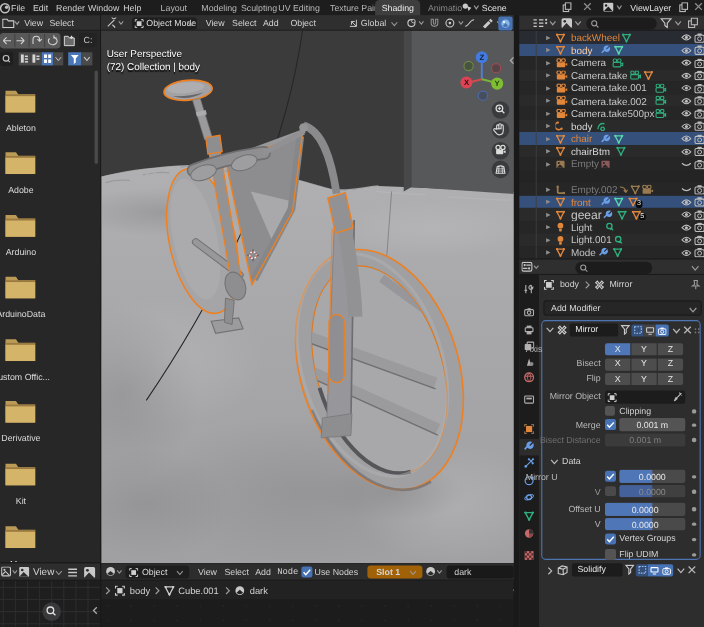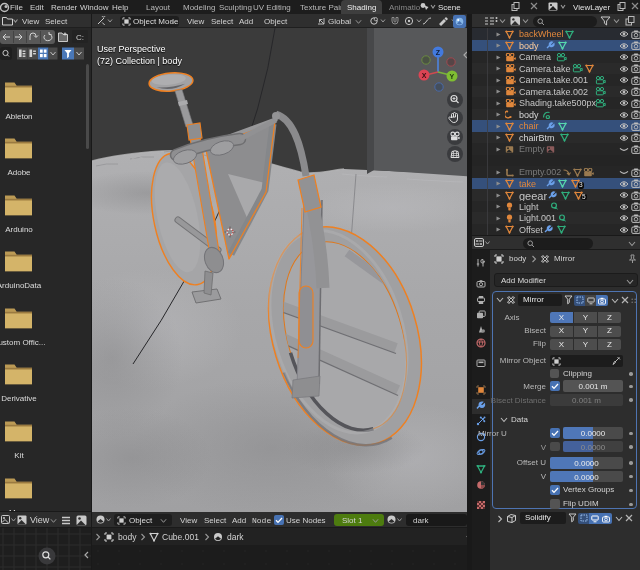--- a/index.html
+++ b/index.html
@@ -466,21 +466,21 @@
   <span class="abs txt" style="left:88px;top:4.5px;font-size:8px;">View</span>
   <span class="abs txt" style="left:112px;top:4.5px;font-size:8px;">Select</span>
   <span class="abs txt" style="left:140px;top:4.5px;font-size:8px;">Add</span>
   <span class="abs txt" style="left:160px;top:4.5px;font-size:8px;font-family:Liberation Mono, monospace;">Node</span>
   <div class="abs" style="left:182px;top:3px;width:9.5px;height:9.5px;background:#4772b3;border-radius:2px;">
           <svg class="abs" style="left:1px;top:1.5px" width="8" height="7" viewBox="0 0 8 7">
             <path d="M1 3.2 L3 5.4 L7 1" fill="none" stroke="#fff" stroke-width="1.3"></path>
           </svg>
         </div>
   <span class="abs txt" style="left:194px;top:4.5px;font-size:8px;">Use Nodes</span>
-  <div class="abs" style="left:242px;top:1.5px;width:50px;height:12.5px;background:#4d7c0f;border-radius:3px;">
+  <div class="abs" style="left:242px;top:1.5px;width:50px;height:12.5px;background:#a16207;border-radius:3px;font-weight:bold;">
           <span class="abs txt" style="left:8px;top:3px;font-size:8px;">Slot 1</span>
           <svg class="abs" style="left:38px;top:4px" width="7" height="6" viewBox="0 0 8 6">
             <path d="M1 1 l3 3.5 L7 1" fill="none" stroke="#999" stroke-width="1.1"></path>
           </svg>
         </div>
   <svg class="abs" style="left:295px;top:3px" width="16" height="10" viewBox="0 0 16 10">
           <circle cx="4.5" cy="4.5" r="4" fill="#c9c9c9"></circle>
           <path d="M1.5 6.5 a4 4 0 0 0 6 0 L4.5 4 Z" fill="#2d2d2d"></path>
           <path d="M10.5 3.5 l2 2.5 l2 -2.5" fill="none" stroke="#999" stroke-width="1"></path>
         </svg>
@@ -818,21 +818,21 @@
           <path d="M0.5 0.5 L4.5 2.5 L0.5 4.5 Z" fill="#8e8e8e"></path>
         </svg>
         <span class="abs" style="left:33px;top:1.5px;">
           <svg style="display:block" width="11" height="9" viewBox="0 0 11 9">
             <circle cx="3" cy="2" r="1.7" fill="none" stroke="#e0873c" stroke-width="1.1"></circle>
             <circle cx="7.2" cy="2" r="1.7" fill="none" stroke="#e0873c" stroke-width="1.1"></circle>
             <rect x="1.2" y="3.8" width="7.6" height="4.4" rx="0.8" fill="#e0873c"></rect>
             <path d="M9 5 l1.8 -0.8 v2.6 L9 6.2 Z" fill="#e0873c"></path>
           </svg>
         </span>
-        <span class="abs txt" style="left:47px;top:2px;font-size:9px;color:#c6c6c6;">Shading.take500px</span>
+        <span class="abs txt" style="left:47px;top:2px;font-size:9px;color:#c6c6c6;">Camera.take500px</span>
         <span class="abs" style="left:123px;top:1.5px;">
           <svg style="display:block" width="11" height="9" viewBox="0 0 11 9">
             <circle cx="3" cy="2" r="1.6" fill="none" stroke="#2fae7d" stroke-width="1"></circle>
             <circle cx="7" cy="2" r="1.6" fill="none" stroke="#2fae7d" stroke-width="1"></circle>
             <rect x="1.4" y="3.8" width="7" height="4" rx="0.8" fill="none" stroke="#2fae7d" stroke-width="1"></rect>
             <path d="M8.6 5 l1.6 -0.7 v2.4 l-1.6 -0.7" fill="none" stroke="#2fae7d" stroke-width="1"></path>
           </svg>
         </span>
         <span class="abs" style="left:147px;top:2px;">
           <svg style="display:block" width="10" height="8" viewBox="0 0 10 8">
@@ -1037,21 +1037,21 @@
           <path d="M0.5 0.5 L4.5 2.5 L0.5 4.5 Z" fill="#8e8e8e"></path>
         </svg>
         <span class="abs" style="left:33px;top:1.5px;">
           <svg style="display:block" width="9" height="9" viewBox="0 0 9 9">
             <path d="M1.2 1.5 h6.6 L4.5 7.8 Z" fill="none" stroke="#e0873c" stroke-width="1.2"></path>
             <circle cx="1.4" cy="1.5" r="1" fill="#e0873c"></circle>
             <circle cx="7.6" cy="1.5" r="1" fill="#e0873c"></circle>
             <circle cx="4.5" cy="7.6" r="1" fill="#e0873c"></circle>
           </svg>
         </span>
-        <span class="abs txt" style="left:47px;top:2px;font-size:9px;color:#e0873c;">take</span>
+        <span class="abs txt" style="left:47px;top:2px;font-size:9px;color:#e0873c;">front</span>
         <span class="abs" style="left:74px;top:1.5px;">
           <svg style="display:block" width="9" height="9" viewBox="0 0 9 9">
             <path d="M6.2 1.1 a2.3 2.3 0 1 0 1.7 1.7 L5.6 5 L4 3.4 Z M3.5 4.5 L1 7" fill="none" stroke="#6a9fe8" stroke-width="1.4"></path>
           </svg>
         </span>
         <span class="abs" style="left:86px;top:1.5px;">
           <svg style="display:block" width="9" height="9" viewBox="0 0 9 9">
             <path d="M1.2 1.5 h6.6 L4.5 7.8 Z" fill="none" stroke="#57d8ae" stroke-width="1.2"></path>
             <circle cx="1.4" cy="1.5" r="1" fill="#57d8ae"></circle>
             <circle cx="7.6" cy="1.5" r="1" fill="#57d8ae"></circle>
@@ -1197,21 +1197,21 @@
           <path d="M0.5 0.5 L4.5 2.5 L0.5 4.5 Z" fill="#8e8e8e"></path>
         </svg>
         <span class="abs" style="left:33px;top:1.5px;">
           <svg style="display:block" width="9" height="9" viewBox="0 0 9 9">
             <path d="M1.2 1.5 h6.6 L4.5 7.8 Z" fill="none" stroke="#e0873c" stroke-width="1.2"></path>
             <circle cx="1.4" cy="1.5" r="1" fill="#e0873c"></circle>
             <circle cx="7.6" cy="1.5" r="1" fill="#e0873c"></circle>
             <circle cx="4.5" cy="7.6" r="1" fill="#e0873c"></circle>
           </svg>
         </span>
-        <span class="abs txt" style="left:47px;top:2px;font-size:9px;color:#c6c6c6;">Offset</span>
+        <span class="abs txt" style="left:47px;top:2px;font-size:9px;color:#c6c6c6;">Mode</span>
         <span class="abs" style="left:72px;top:1.5px;">
           <svg style="display:block" width="9" height="9" viewBox="0 0 9 9">
             <path d="M6.2 1.1 a2.3 2.3 0 1 0 1.7 1.7 L5.6 5 L4 3.4 Z M3.5 4.5 L1 7" fill="none" stroke="#6a9fe8" stroke-width="1.4"></path>
           </svg>
         </span>
         <span class="abs" style="left:85px;top:1.5px;">
           <svg style="display:block" width="9" height="9" viewBox="0 0 9 9">
             <path d="M1.2 1.5 h6.6 L4.5 7.8 Z" fill="none" stroke="#2fae7d" stroke-width="1.2"></path>
             <circle cx="1.4" cy="1.5" r="1" fill="#2fae7d"></circle>
             <circle cx="7.6" cy="1.5" r="1" fill="#2fae7d"></circle>
@@ -1380,21 +1380,21 @@
       </svg>
     <svg class="abs" style="left:149px;top:60px" width="8" height="8" viewBox="0 0 8 8">
         <path d="M1 1 L7 7 M7 1 L1 7" stroke="#b5b5b5" stroke-width="1.2"></path>
       </svg>
     <svg class="abs" style="left:159px;top:62px" width="6" height="6" viewBox="0 0 6 6">
         <circle cx="1.2" cy="1.2" r="0.8" fill="#777"></circle>
         <circle cx="4.2" cy="1.2" r="0.8" fill="#777"></circle>
         <circle cx="1.2" cy="4.2" r="0.8" fill="#777"></circle>
         <circle cx="4.2" cy="4.2" r="0.8" fill="#777"></circle>
       </svg>
-    <div class="abs txt" style="left:6px;top:78px;width:68px;text-align:center;color:#b8b8b8;">Axis</div>
+    <div class="abs txt" style="left:6px;top:78px;width:68px;text-align:left;color:#b8b8b8;">Axis</div>
       <div class="abs" style="left:78px;top:76px;width:23px;height:11px;background:#4f77b8;border-radius:2px 0 0 2px;">
         <span class="abs" style="left:0;top:1.5px;width:23px;text-align:center;color:#e8e8e8;font-size:8px;line-height:1;">X</span>
       </div>
       <div class="abs" style="left:102px;top:76px;width:23px;height:11px;background:#4d4d4d;">
         <span class="abs" style="left:0;top:1.5px;width:23px;text-align:center;color:#e8e8e8;font-size:8px;line-height:1;">Y</span>
       </div>
       <div class="abs" style="left:126px;top:76px;width:23px;height:11px;background:#4d4d4d;border-radius:0 2px 2px 0;">
         <span class="abs" style="left:0;top:1.5px;width:23px;text-align:center;color:#e8e8e8;font-size:8px;line-height:1;">Z</span>
       </div>
     <div class="abs txt" style="left:6px;top:91px;width:68px;text-align:right;color:#b8b8b8;">Bisect</div>

